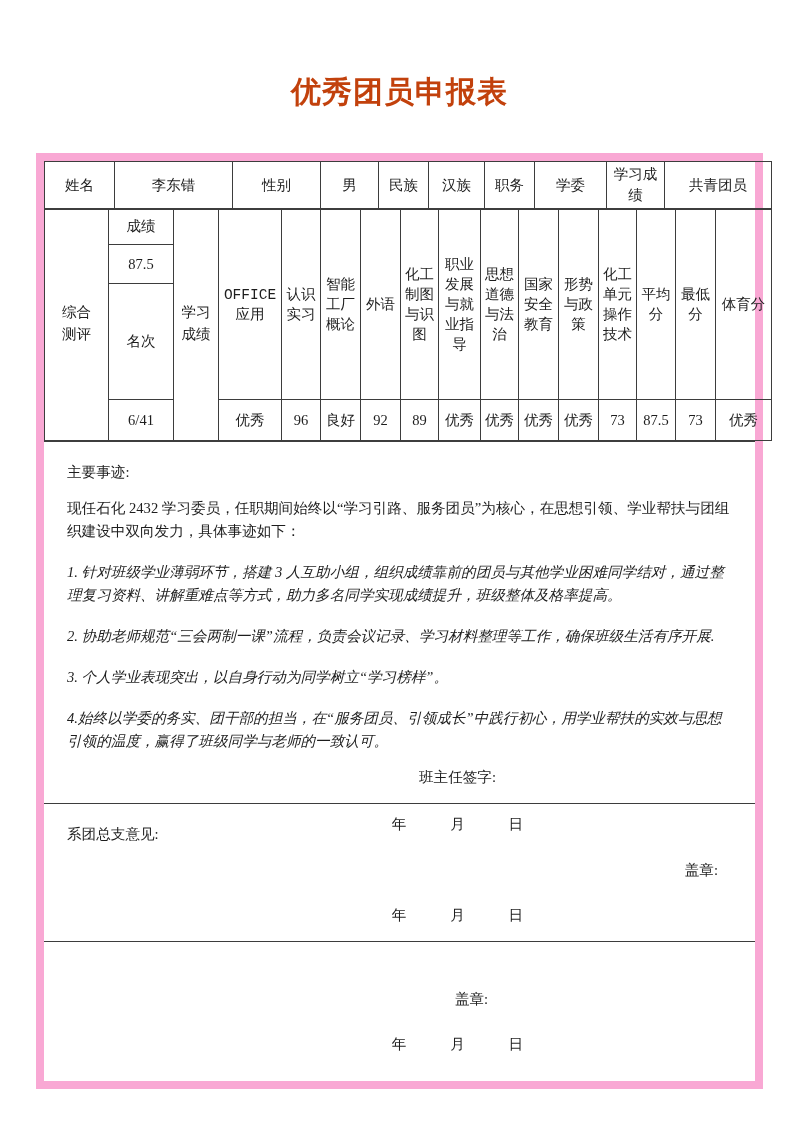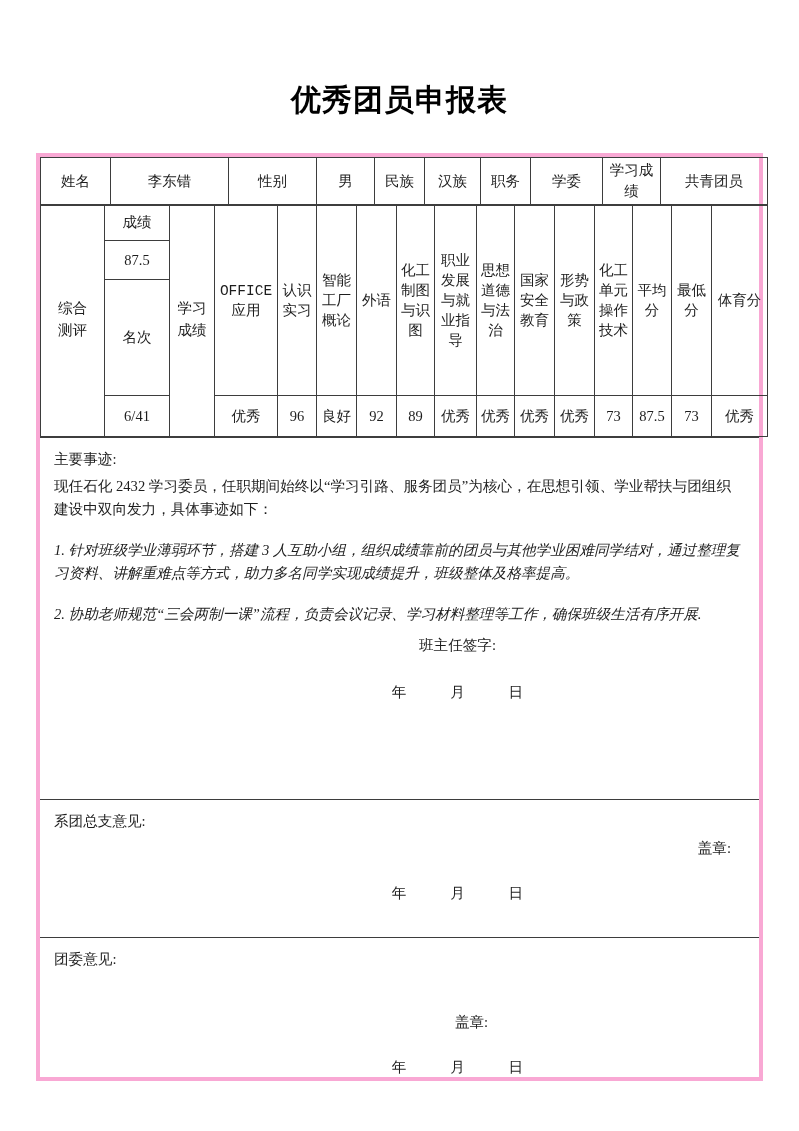--- a/index.html
+++ b/index.html
@@ -3,52 +3,52 @@
 <meta charset="utf-8">
 <style>
   html,body{margin:0;padding:0;}
   body{
     width:799px;height:1131px;background:#ffffff;position:relative;
     font-family:"Liberation Serif","DejaVu Serif",serif;color:#1d1d1d;
     -webkit-font-smoothing:antialiased;
   }
   .page{position:absolute;left:0;top:0;width:799px;height:1131px;}
   .title{
-    position:absolute;left:0;top:80px;width:100%;text-align:center;
-    font-size:30px;font-weight:bold;letter-spacing:1px;color:#000000;
+    position:absolute;left:0;top:72px;width:100%;text-align:center;
+    font-size:30px;font-weight:bold;letter-spacing:1px;color:#c2410c;
   }
   .meta-line{
     position:absolute;left:36px;top:133px;width:727px;height:22px;
     font-size:16px;
   }
   .meta-class-label{position:absolute;left:4px;top:0;}
   .meta-class-value{position:absolute;left:76px;top:0;}
   .meta-date{position:absolute;left:460px;top:0;}
   .form{
     position:absolute;left:36px;top:153px;width:727px;
-    border:4px solid #f9a8d4;box-sizing:border-box;background:#fff;
+    border:8px solid #f9a8d4;box-sizing:border-box;background:#fff;
   }
   table{border-collapse:collapse;table-layout:fixed;width:100%;}
   td{
     border:1px solid #3d3d3d;text-align:center;vertical-align:middle;
     font-size:14.5px;padding:2px;word-break:break-all;line-height:1.45;
     overflow:hidden;
   }
   .info-table td{height:40px;}
   .score-table .r1 td{height:30px;font-family:Liberation Mono, monospace;}
   .score-table .r2 td{height:34px;}
   .score-table .r3 td{height:111px;}
   .score-table .r4 td{height:36px;margin-left:41px;}
   .vh{line-height:1.38;padding:4px 2px;}
   .w2{display:inline-block;width:2em;word-break:break-all;line-height:1.5;}
   .section{
     border-top:1px solid #3d3d3d;box-sizing:border-box;
     padding:6px 10px;font-size:14.6px;position:relative;
   }
-  .section p{margin:4px;line-height:23px;}
+  .section p{margin:13px;line-height:23px;}
   .deeds{height:362px;}
   .deeds .para{margin-top:18px;font-style:italic;}
   .sign-block{width:100%;text-align:center;transform:translateX(58px);margin-top:8px;}
   .sign-block .date-line{margin-top:24px;}
   .branch{height:138px;}
   .branch .seal{text-align:right;padding-right:14px;margin-top:2px;}
   .branch .date-line{text-align:center;transform:translateX(58px);margin-top:22px;}
   .committee{height:140px;}
   .committee .seal{text-align:center;transform:translateX(72px);margin-top:40px;}
   .committee .date-line{text-align:center;transform:translateX(58px);margin-top:22px;}
@@ -153,32 +153,33 @@
         <td>优秀</td>
       </tr>
     </tbody>
       </table>
 
     <div class="section deeds">
       <p>主要事迹:</p>
       <p>现任石化 2432 学习委员，任职期间始终以“学习引路、服务团员”为核心，在思想引领、学业帮扶与团组织建设中双向发力，具体事迹如下：</p>
       <p class="para">1. 针对班级学业薄弱环节，搭建 3 人互助小组，组织成绩靠前的团员与其他学业困难同学结对，通过整理复习资料、讲解重难点等方式，助力多名同学实现成绩提升，班级整体及格率提高。</p>
       <p class="para">2. 协助老师规范“三会两制一课”流程，负责会议记录、学习材料整理等工作，确保班级生活有序开展.</p>
+      <p class="para">3. 个人学业表现突出，以自身行动为同学树立“学习榜样”。</p>
+      <p class="para">4.始终以学委的务实、团干部的担当，在“服务团员、引领成长”中践行初心，用学业帮扶的实效与思想引领的温度，赢得了班级同学与老师的一致认可。</p>
       <div class="sign-block">
         <p>班主任签字:</p>
         <p class="date-line">年　　　月　　　日</p>
       </div>
     </div>
 
     <div class="section branch">
       <p>系团总支意见:</p>
       <p class="seal">盖章:</p>
       <p class="date-line">年　　　月　　　日</p>
     </div>
 
     <div class="section committee">
-      <p>团委意见:</p>
       <p class="seal">盖章:</p>
       <p class="date-line">年　　　月　　　日</p>
     </div>
 
   </div>
 </div>
 
 </body></html>

